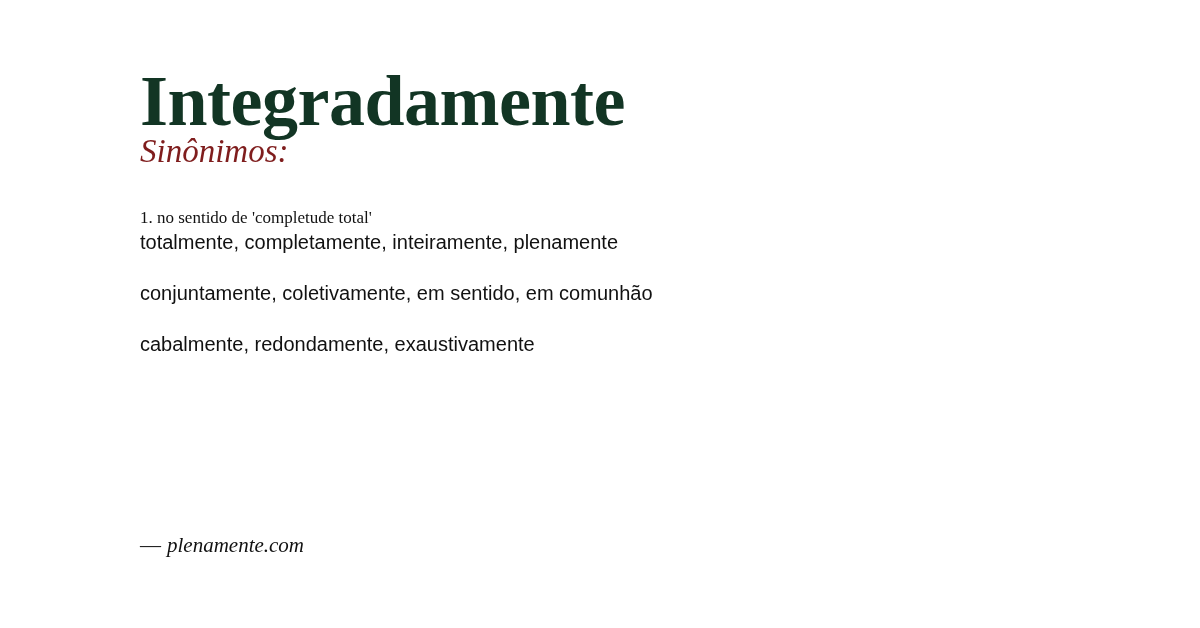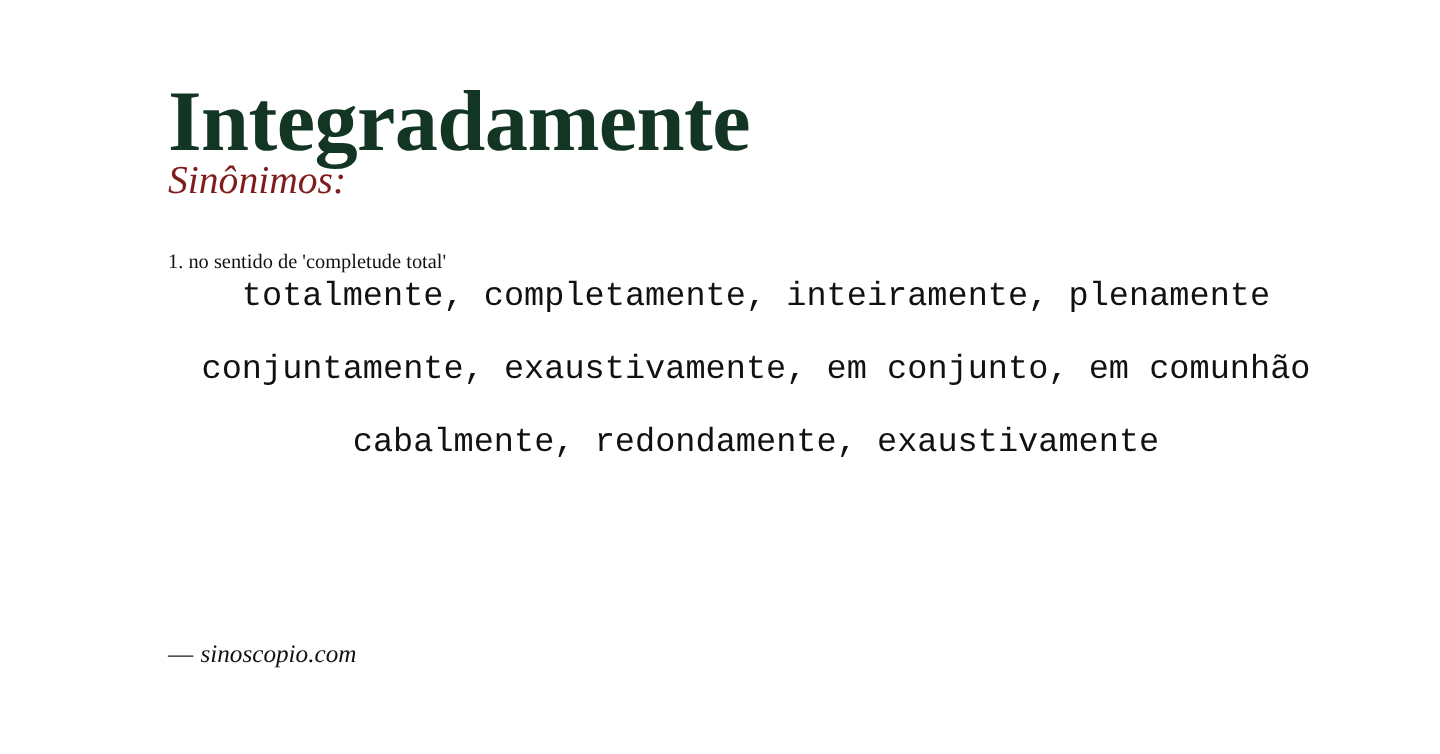--- a/index.html
+++ b/index.html
@@ -53,26 +53,25 @@
     margin-bottom: 26px;
   }
   .sense-label {
     font-family: "Liberation Serif", serif;
     font-size: 17px;
     color: #111111;
     line-height: 1.25;
     margin: 0 0 2px 0;
   }
   .sense-words {
-    font-family: Liberation Mono, monospace;
-    font-size: 28px;
+    font-family: Liberation Sans, sans-serif;
+    font-size: 20px;
     color: #111111;
     line-height: 1.25;
     margin: 0;
-    text-align: center;
   }
   .source {
     position: absolute;
     left: 140px;
     top: 533px;
     font-family: "Liberation Serif", serif;
     font-size: 21px;
     font-style: italic;
     color: #111111;
   }
@@ -91,26 +90,26 @@
   <div class="subtitle">Sinônimos:</div>
 
   <div class="senses">
 
     <div class="sense">
       <p class="sense-label">1. no sentido de 'completude total'</p>
       <p class="sense-words">totalmente, completamente, inteiramente, plenamente</p>
     </div>
 
     <div class="sense">
-      <p class="sense-words">conjuntamente, exaustivamente, em conjunto, em comunhão</p>
+      <p class="sense-words">conjuntamente, coletivamente, em sentido, em comunhão</p>
     </div>
 
     <div class="sense">
       <p class="sense-words">cabalmente, redondamente, exaustivamente</p>
     </div>
 
   </div>
 
   <div class="source">
-    <span class="dash">—</span><span>sinoscopio.com</span>
+    <span class="dash">—</span><span>plenamente.com</span>
   </div>
 
 </div>
 
 </body></html>

